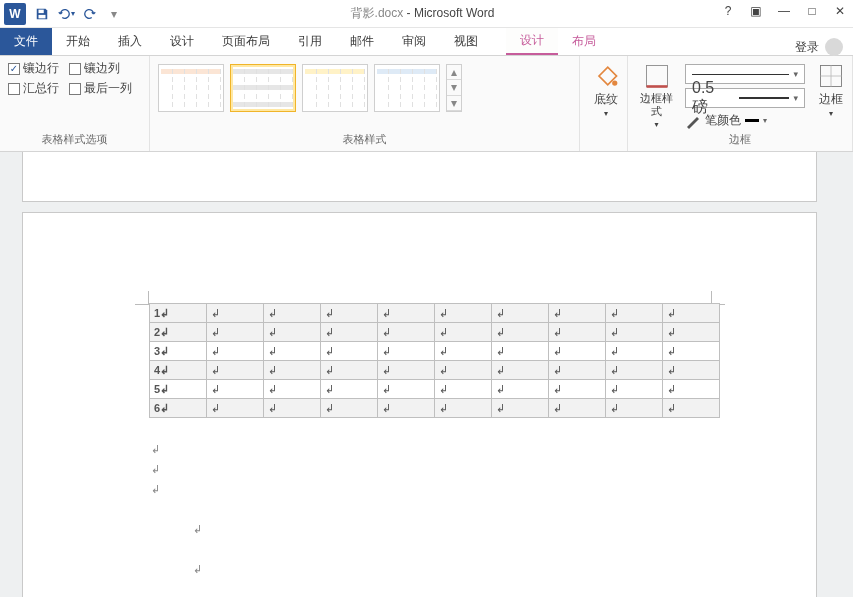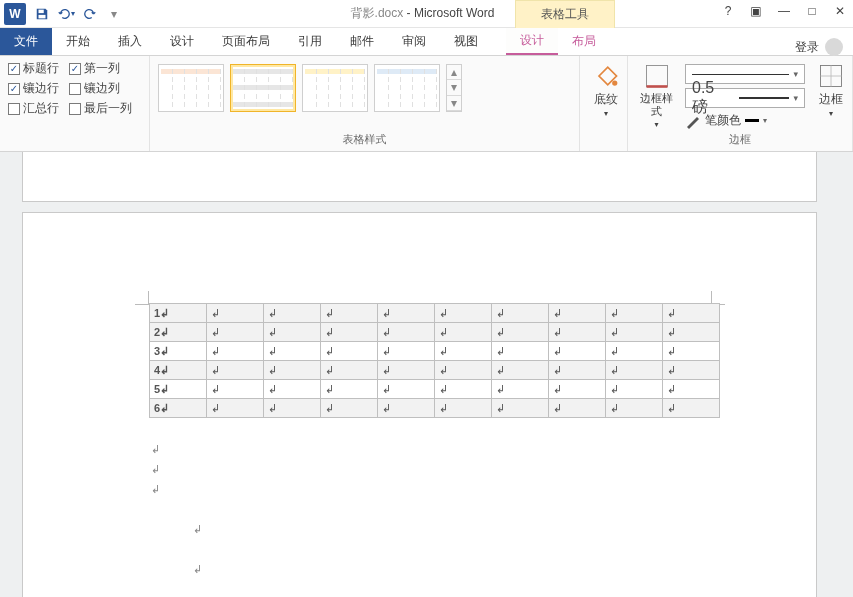--- a/index.html
+++ b/index.html
@@ -92,21 +92,20 @@
     <div class="qat-ico">
         <svg viewBox="0 0 16 16">
           <path fill="none" stroke="#2b579a" stroke-width="1.5" d="M12 8a5 5 0 1 0-2 4M12 8l2-2m-2 2l-2-2"></path>
         </svg>
       </div>
     <div class="qat-ico" style="color:#888">▾</div>
   </div>
   <div class="title-center">
     <span class="doc">背影.docx</span><span> - Microsoft Word</span>
   </div>
-  <div class="contextual">表格工具</div>
   <div class="winctl">
     <span>?</span>
     <span>▣</span>
     <span>—</span>
     <span>□</span>
     <span>✕</span>
   </div>
 </div>
 
 <div class="tabs">
@@ -128,48 +127,39 @@
   </div>
 </div>
 
 <div class="ribbon">
 
   <div class="group g-opts">
     <div>
       <div class="chkline">
         <label class="chk">
             <span class="box checked"></span>
-            <span>标题行</span>
-          </label>
-        <label class="chk">
-            <span class="box checked"></span>
-            <span>第一列</span>
-          </label>
-      </div>
-      <div class="chkline">
-        <label class="chk">
-            <span class="box checked"></span>
             <span>镶边行</span>
           </label>
         <label class="chk">
             <span class="box"></span>
             <span>镶边列</span>
           </label>
       </div>
       <div class="chkline">
         <label class="chk">
             <span class="box"></span>
             <span>汇总行</span>
           </label>
         <label class="chk">
             <span class="box"></span>
             <span>最后一列</span>
           </label>
       </div>
     </div>
+    <div class="group-label">表格样式选项</div>
   </div>
 
   <div class="group g-styles" style="width:310px">
     <div class="styles-row">
       <div class="style-thumb orange">
           <div class="r">
             <span></span>
             <span></span>
             <span></span>
             <span></span>

